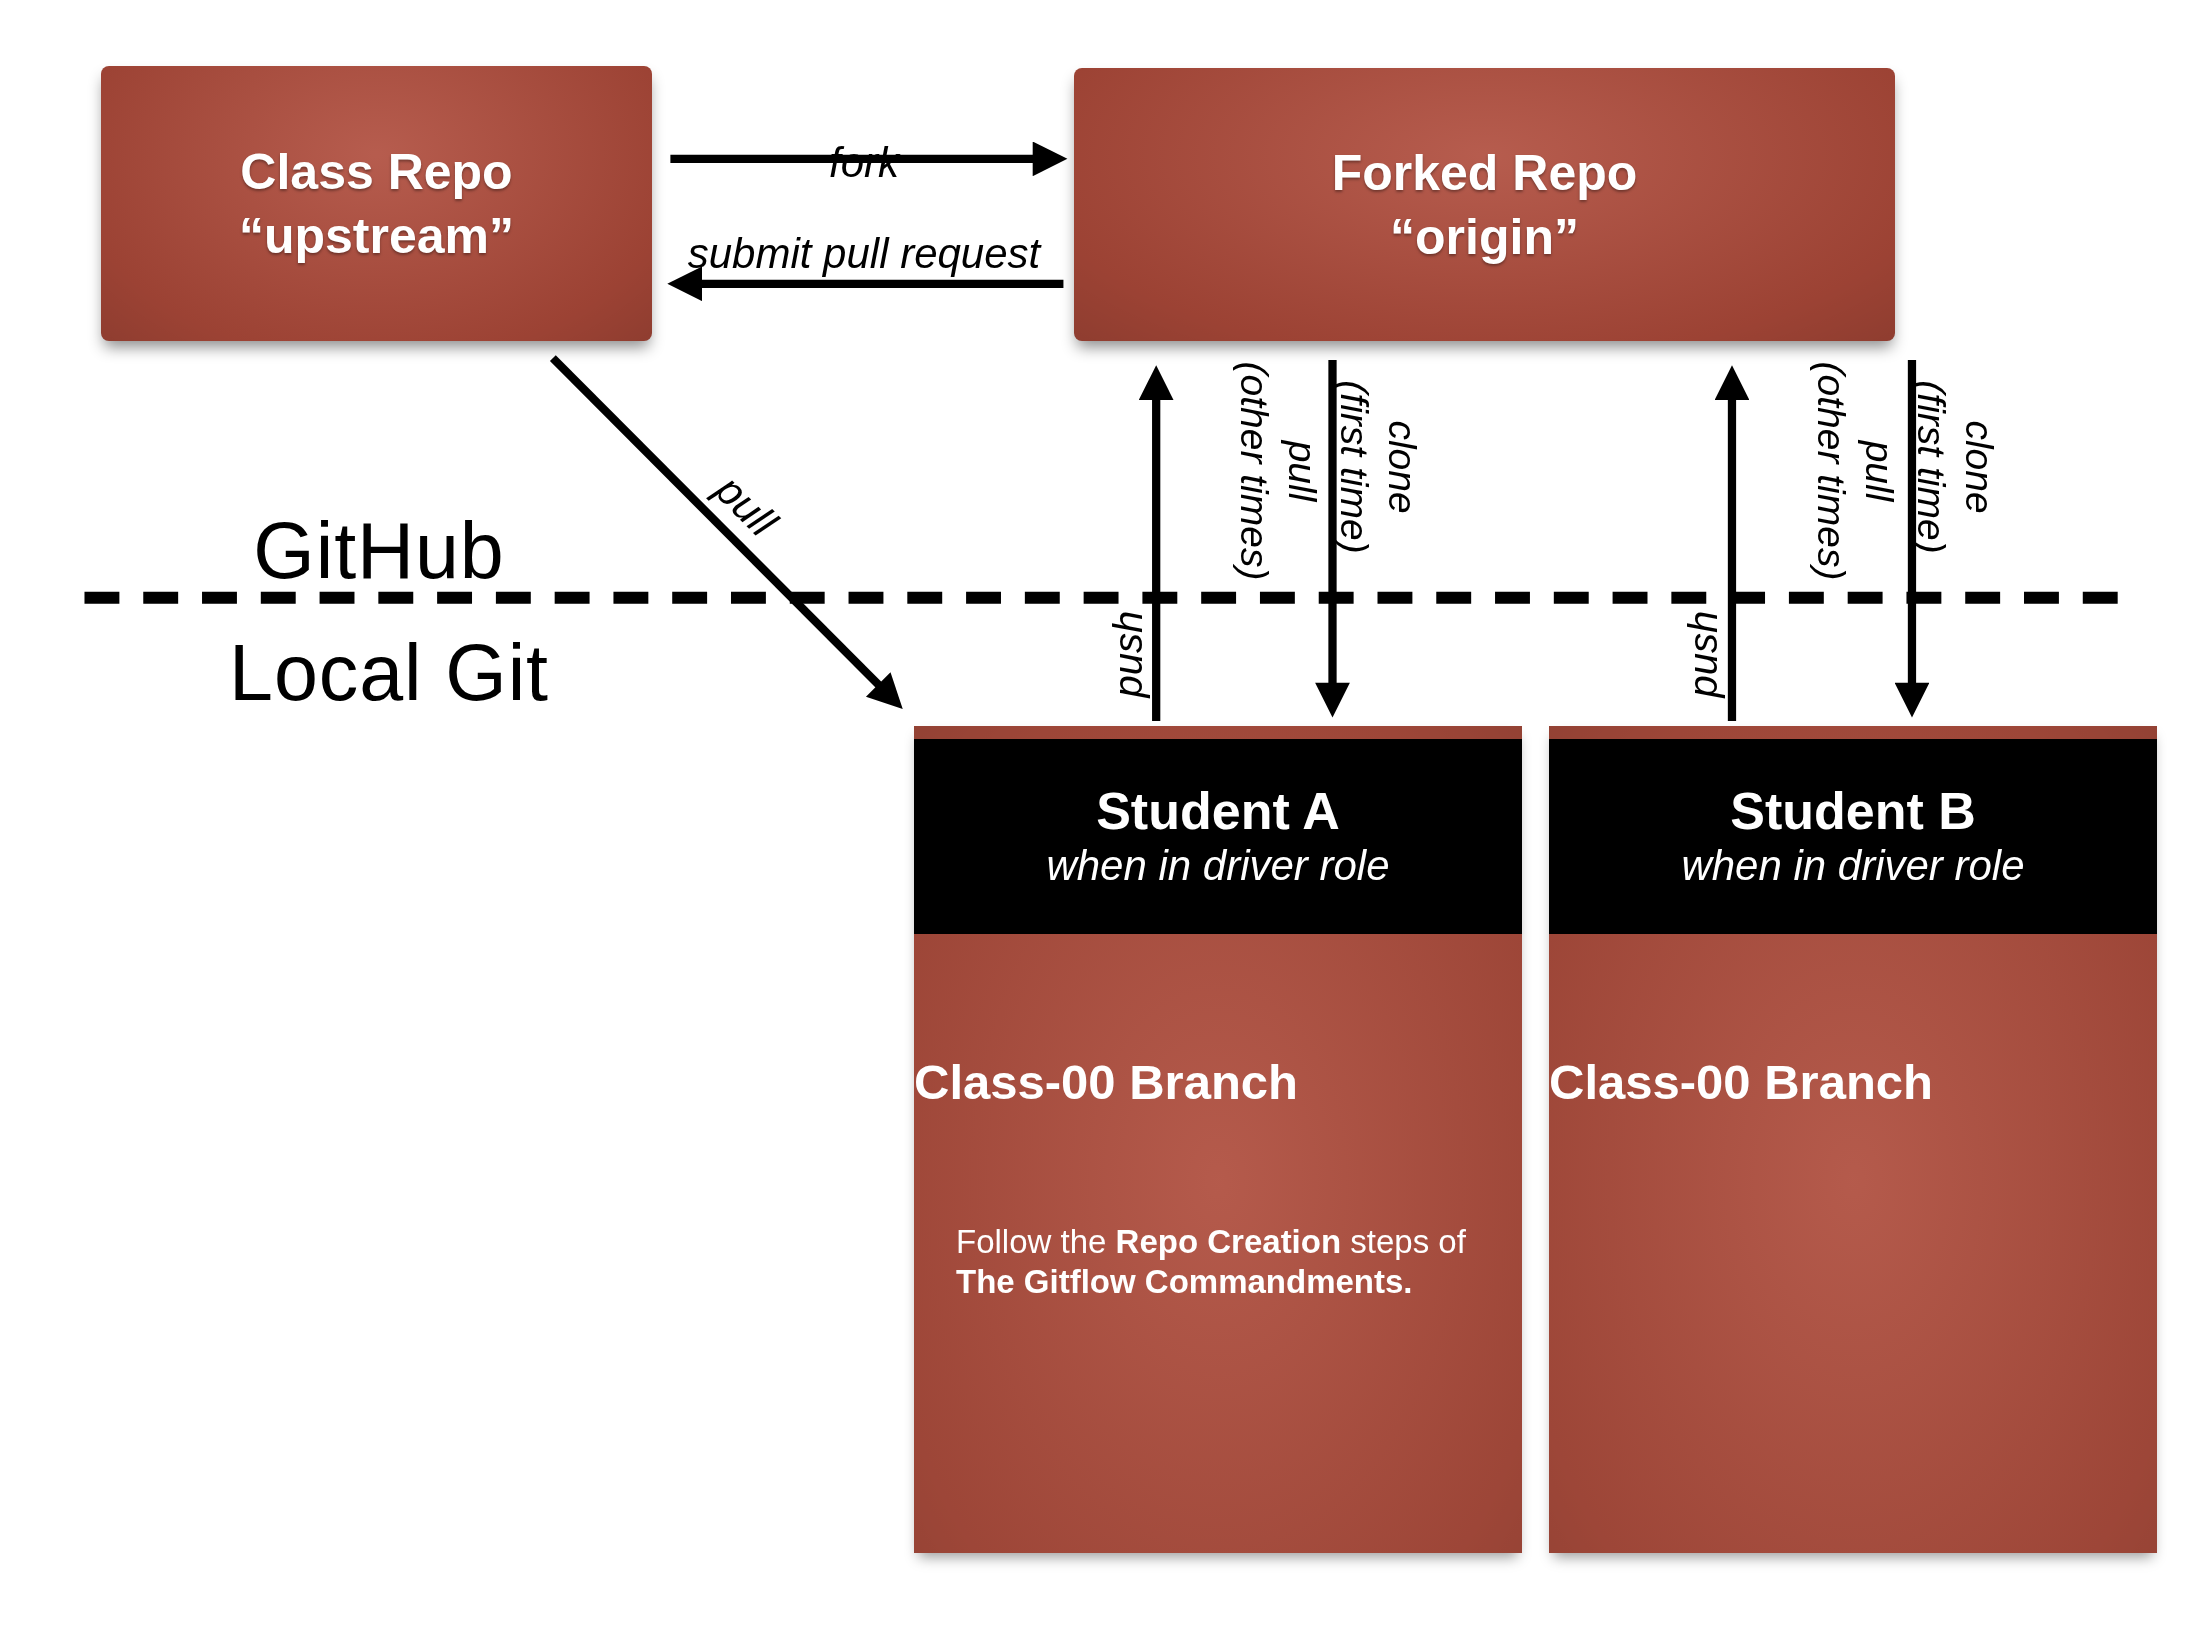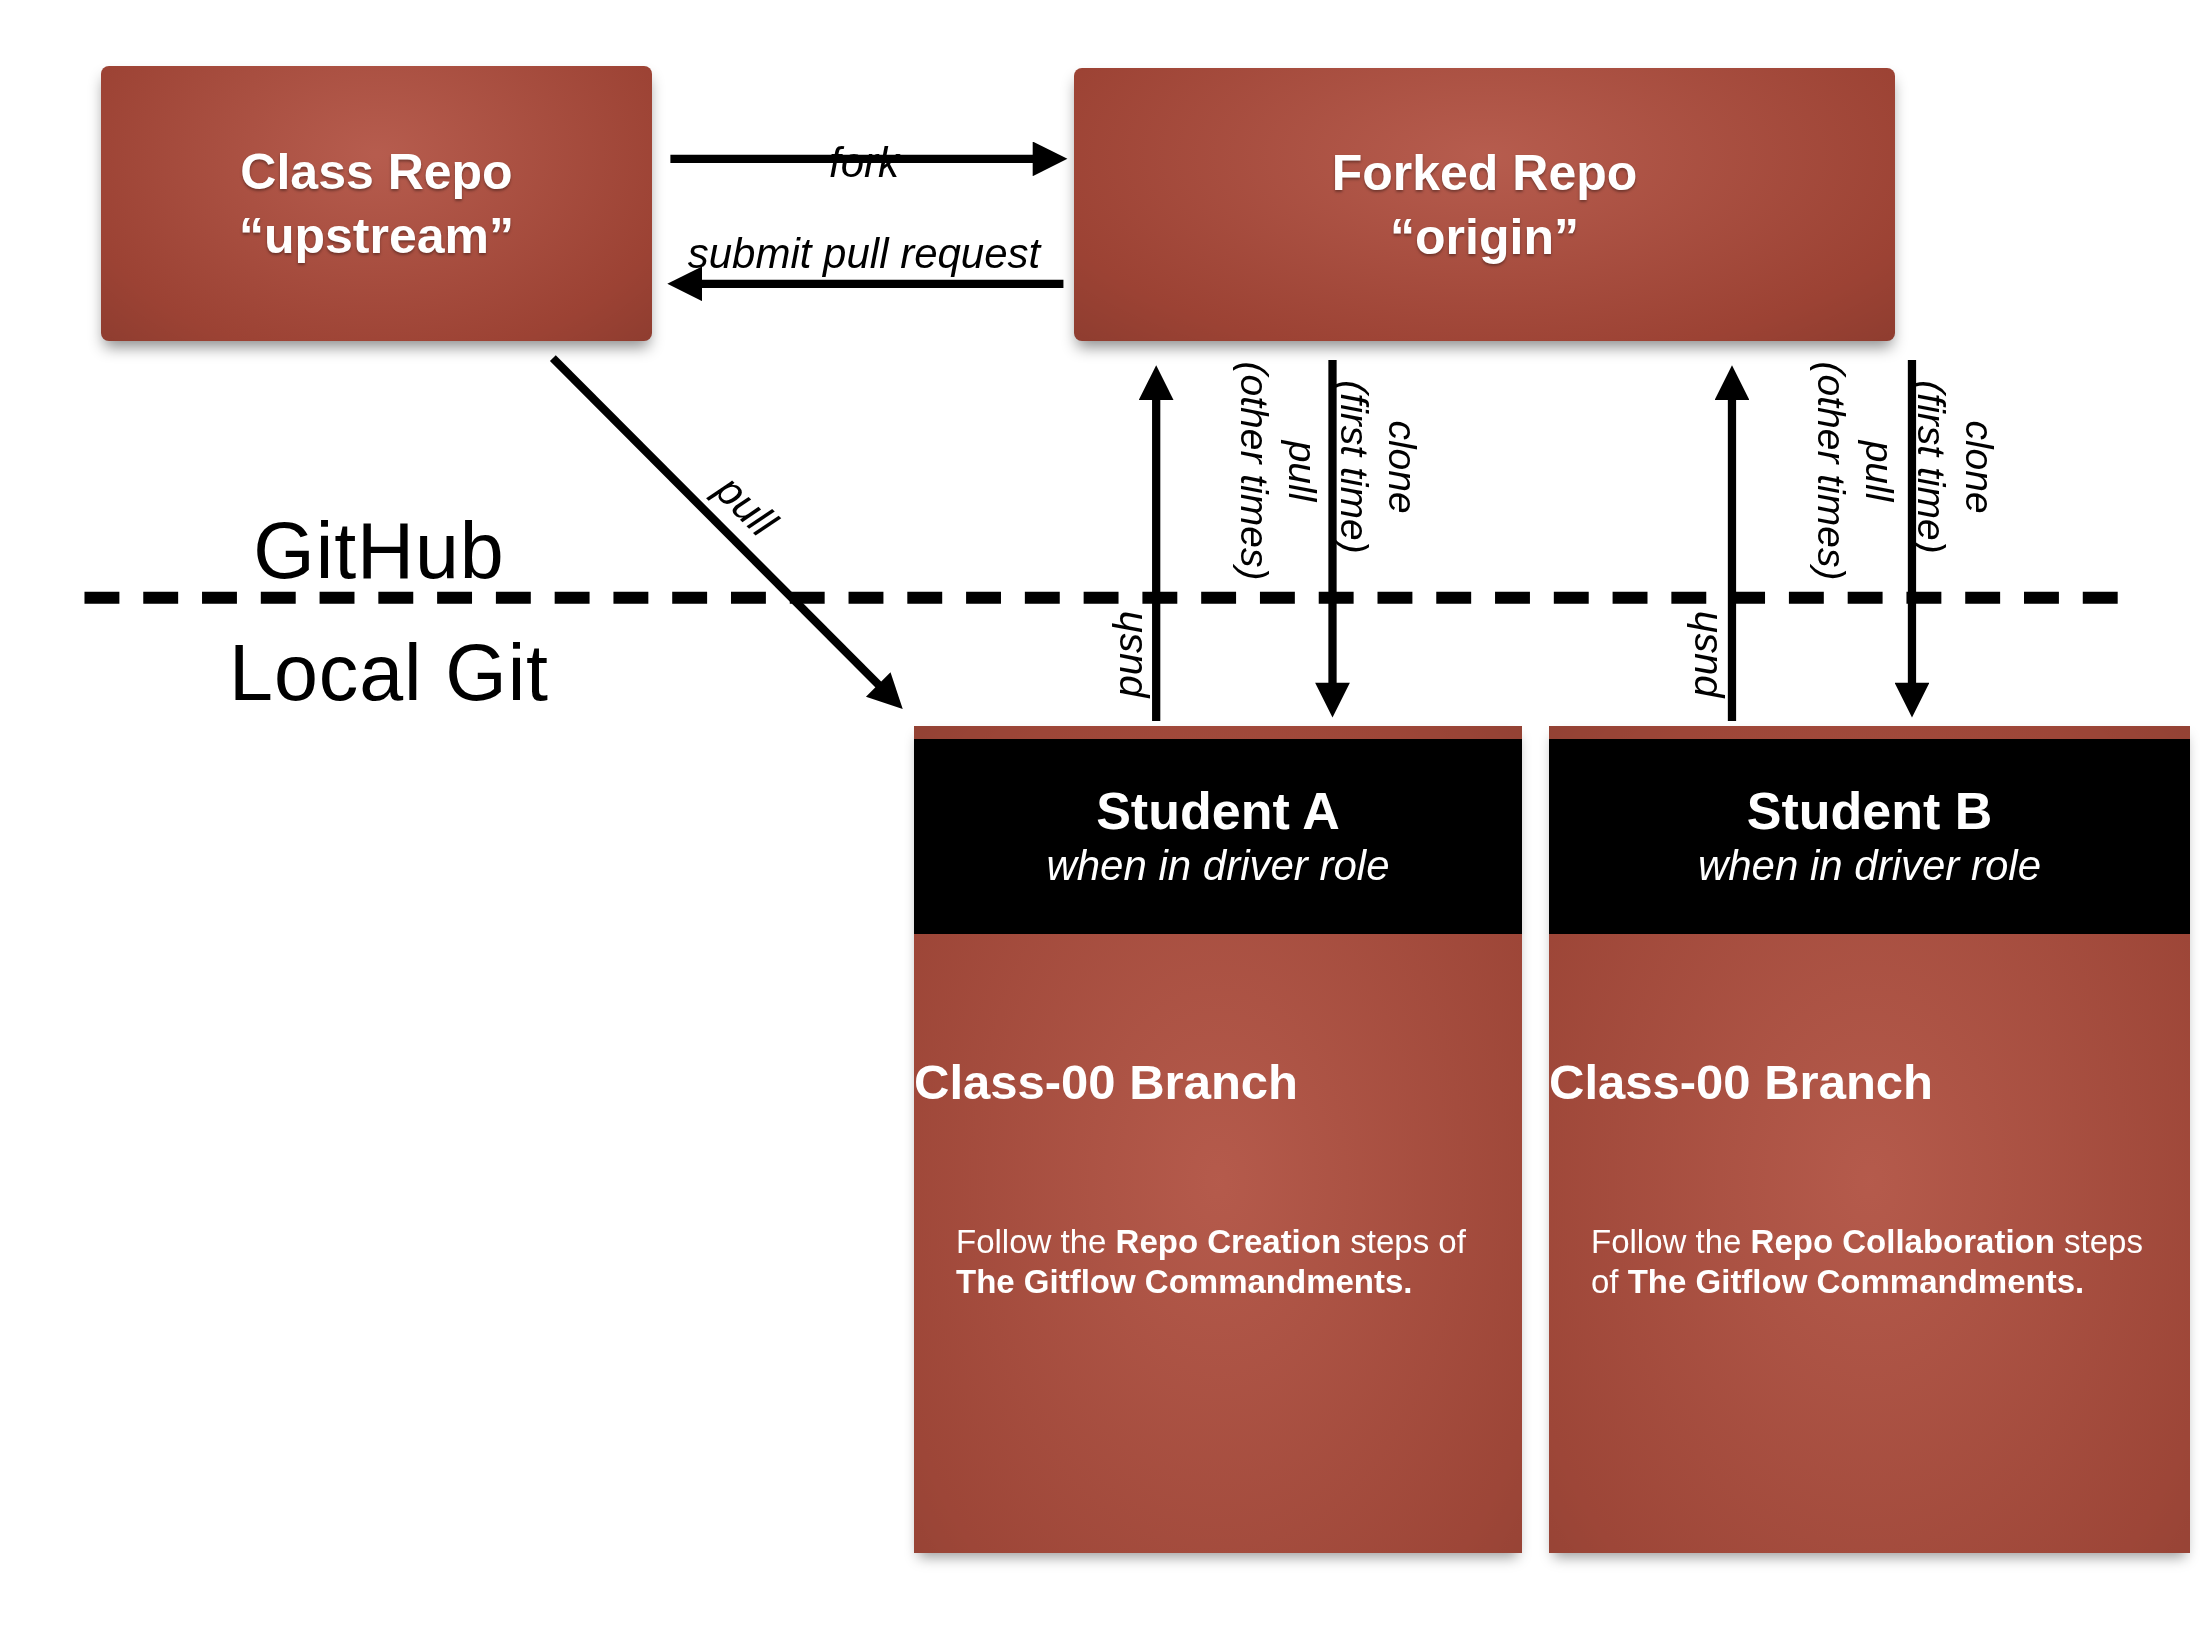--- a/index.html
+++ b/index.html
@@ -65,21 +65,21 @@
   .student-card {
     position: absolute;
     width: 608px;
     height: 827px;
     background-color: #af4e3e;
     background-image: radial-gradient(ellipse at 50% 55%, rgba(255,255,255,0.07), rgba(0,0,0,0.10) 80%, rgba(0,0,0,0.16) 100%);
     box-shadow: 0 7.3px 13px -3.7px rgba(0,0,0,0.4);
     color: #fff;
   }
   #student-a-card { left: 914px;  top: 726px; }
-  #student-b-card { left: 1549px; top: 726px; padding-left: 33px; }
+  #student-b-card { left: 1549px; top: 726px; }
   .student-header {
     position: absolute;
     left: 0; right: 0; top: 13px;
     height: 195px;
     background: #000;
     display: flex;
     flex-direction: column;
     align-items: center;
     justify-content: center;
   }
@@ -180,20 +180,16 @@
       <div><span></span><b>The Gitflow Commandments.</b></div>
     </div>
   </div>
 
   <div class="student-card" id="student-b-card">
     <div class="student-header">
       <div class="student-title">Student B</div>
       <div class="student-role">when in driver role</div>
     </div>
     <div class="branch-title">Class-00 Branch</div>
-    <div class="student-body">
-      <div><span>Follow the </span><b>Repo Collaboration</b><span> steps</span></div>
-      <div><span>of </span><b>The Gitflow Commandments.</b></div>
-    </div>
   </div>
 
 </div>
 
 
 </body></html>

